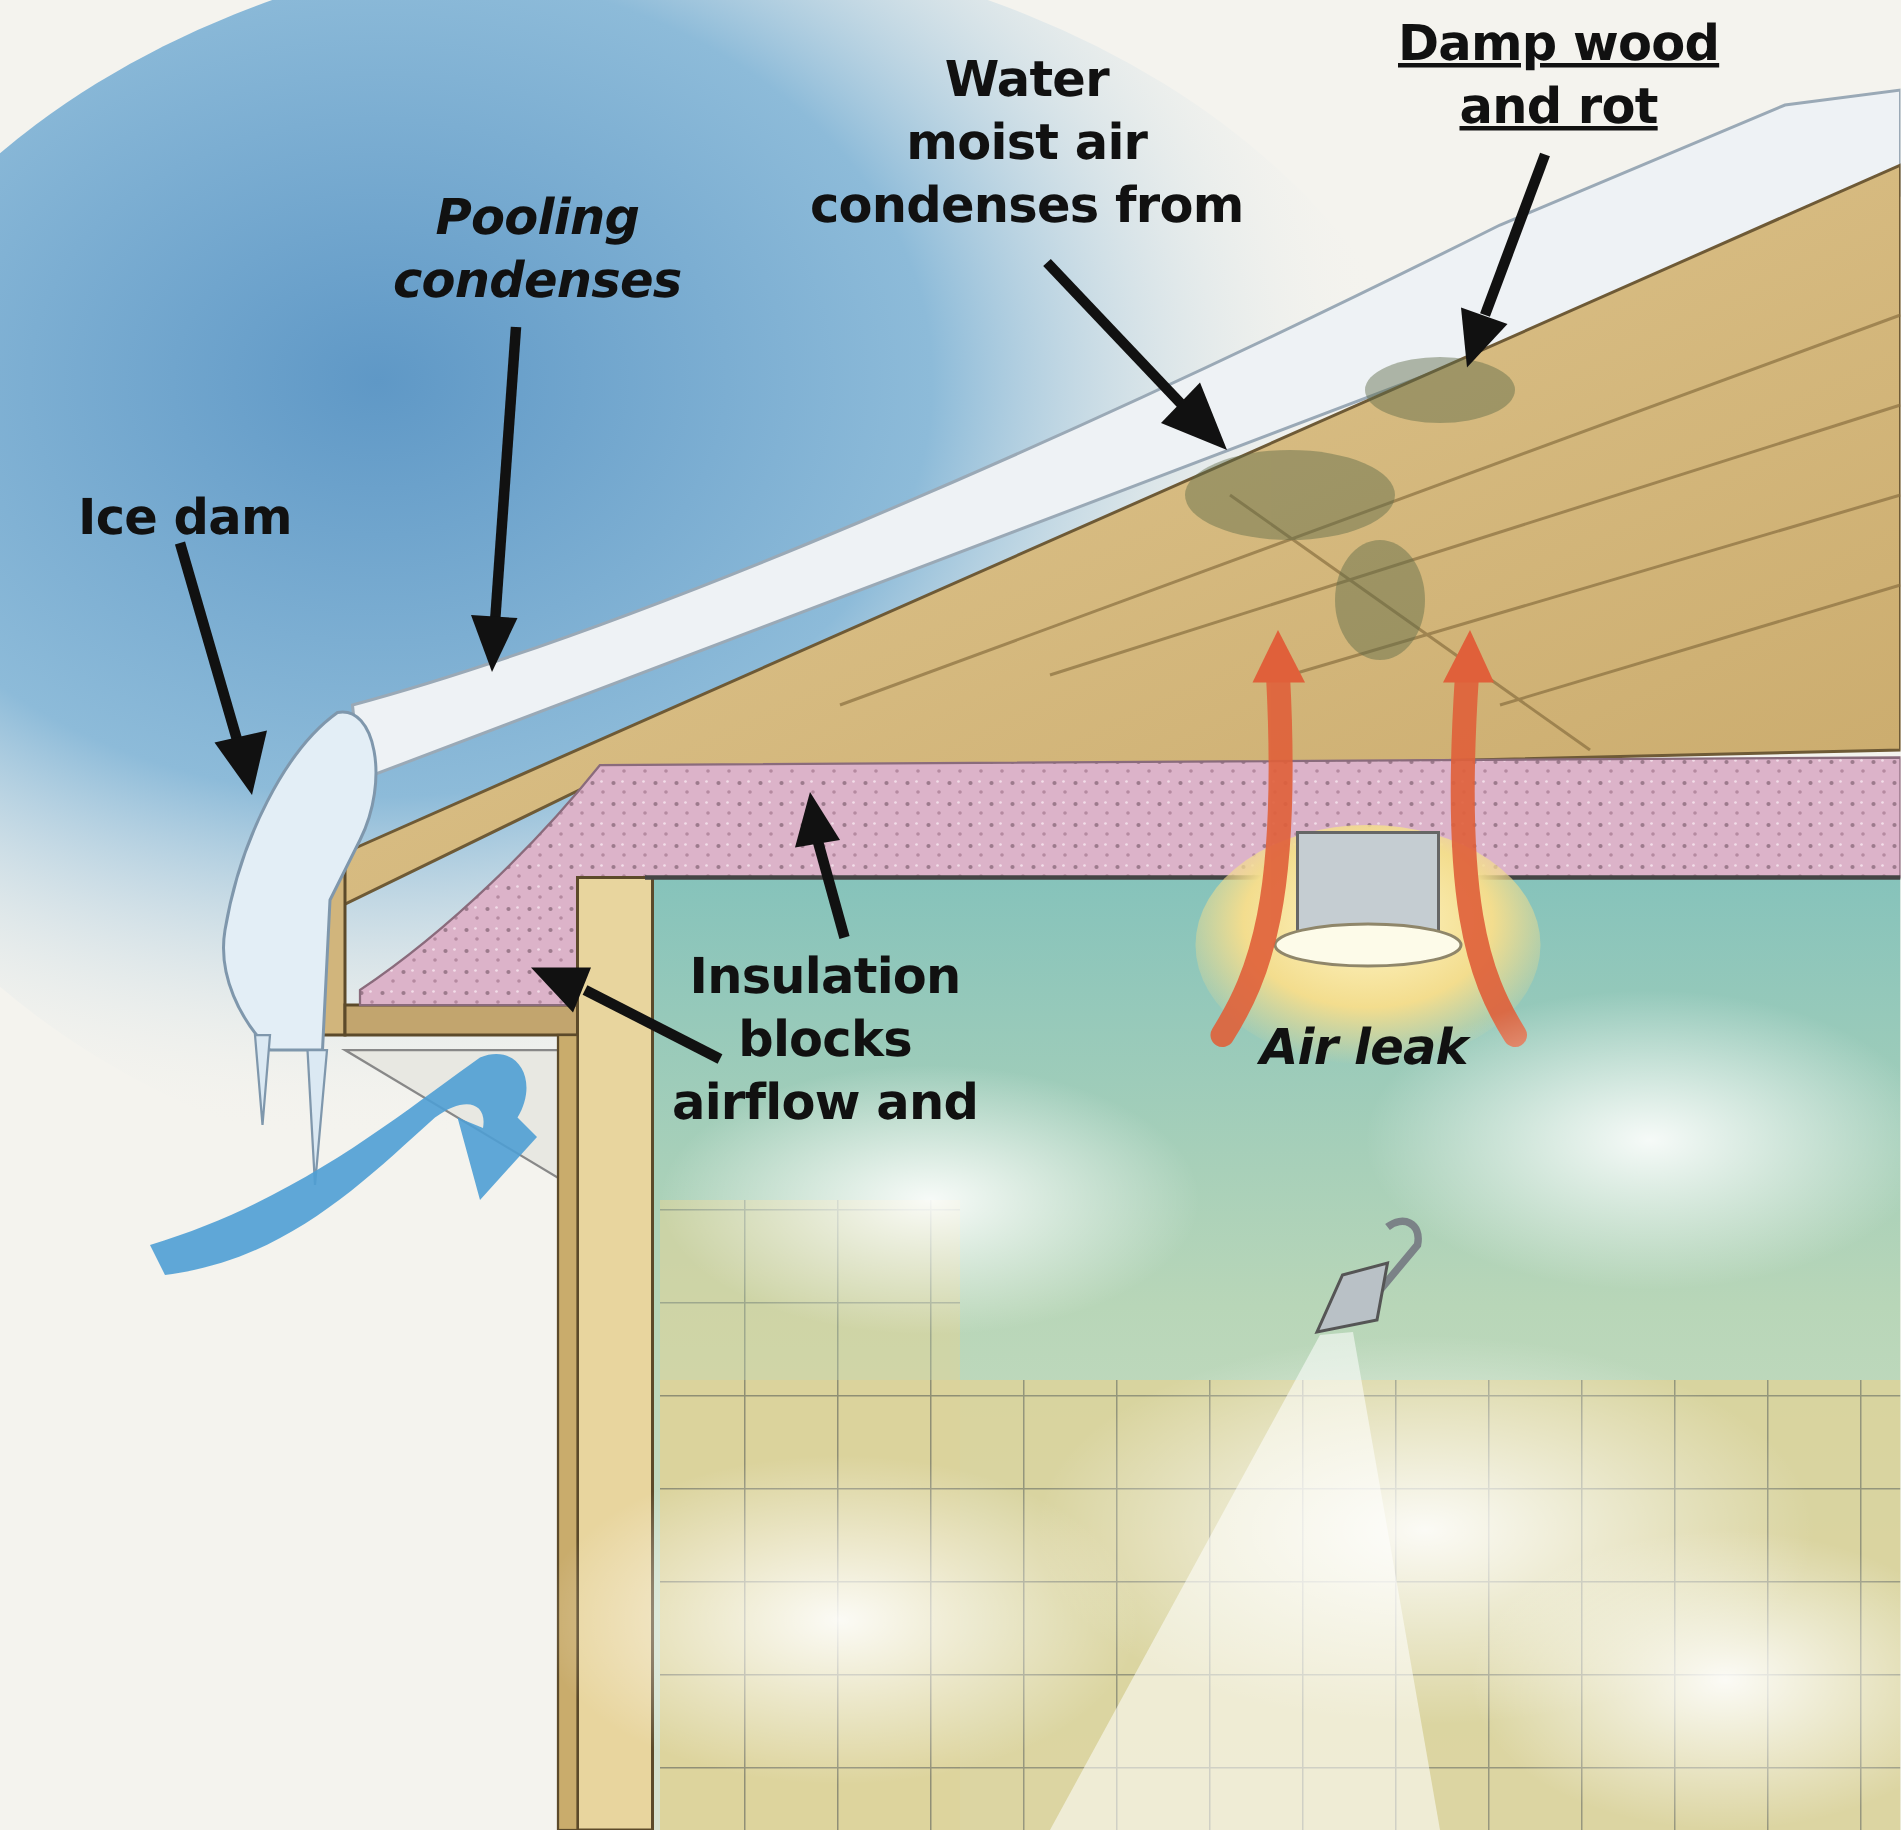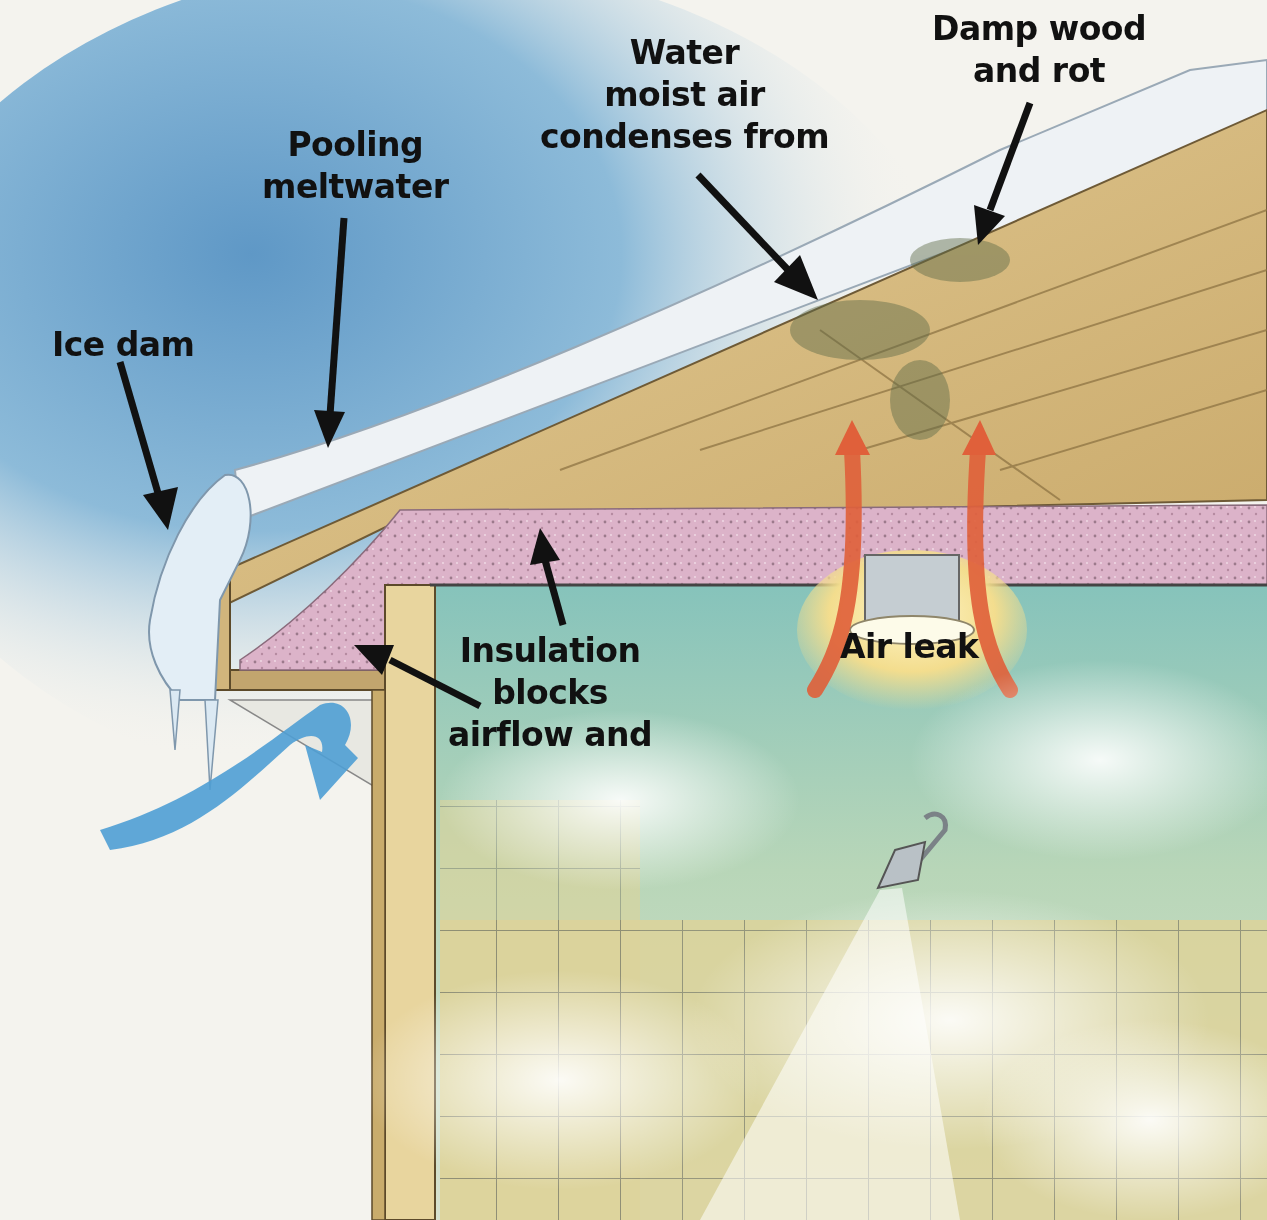--- a/index.html
+++ b/index.html
@@ -131,34 +131,34 @@
       <path d="M530 565 L 540 528 L 560 560 Z" stroke="none"></path>
       <line x1="480" y1="706" x2="390" y2="660"></line>
       <path d="M394 645 L 354 645 L 382 675 Z" stroke="none"></path>
     </g>
   </svg>
 
   
   <div class="label" style="left:52px; top:312px;margin-top:12px;">
     <span>Ice dam</span>
   </div>
-  <div class="label" style="left:262px; top:124px;">
+  <div class="label" style="left:262px; top:124px;font-style:italic;">
     <span>Pooling</span>
-    <span>meltwater</span>
+    <span>condenses</span>
   </div>
   <div class="label" style="left:540px; top:32px;">
     <span>Water</span>
     <span>moist air</span>
     <span>condenses from</span>
   </div>
-  <div class="label" style="left:932px; top:8px;">
+  <div class="label" style="left:932px; top:8px;text-decoration:underline;">
     <span>Damp wood</span>
     <span>and rot</span>
   </div>
   <div class="label" style="left:448px; top:630px;">
     <span>Insulation</span>
     <span>blocks</span>
     <span>airflow and</span>
   </div>
-  <div class="label" style="left:840px; top:626px;">
+  <div class="label" style="left:840px; top:677px;font-style:italic;">
     <span>Air leak</span>
   </div>
 </div>
 
 </body></html>

